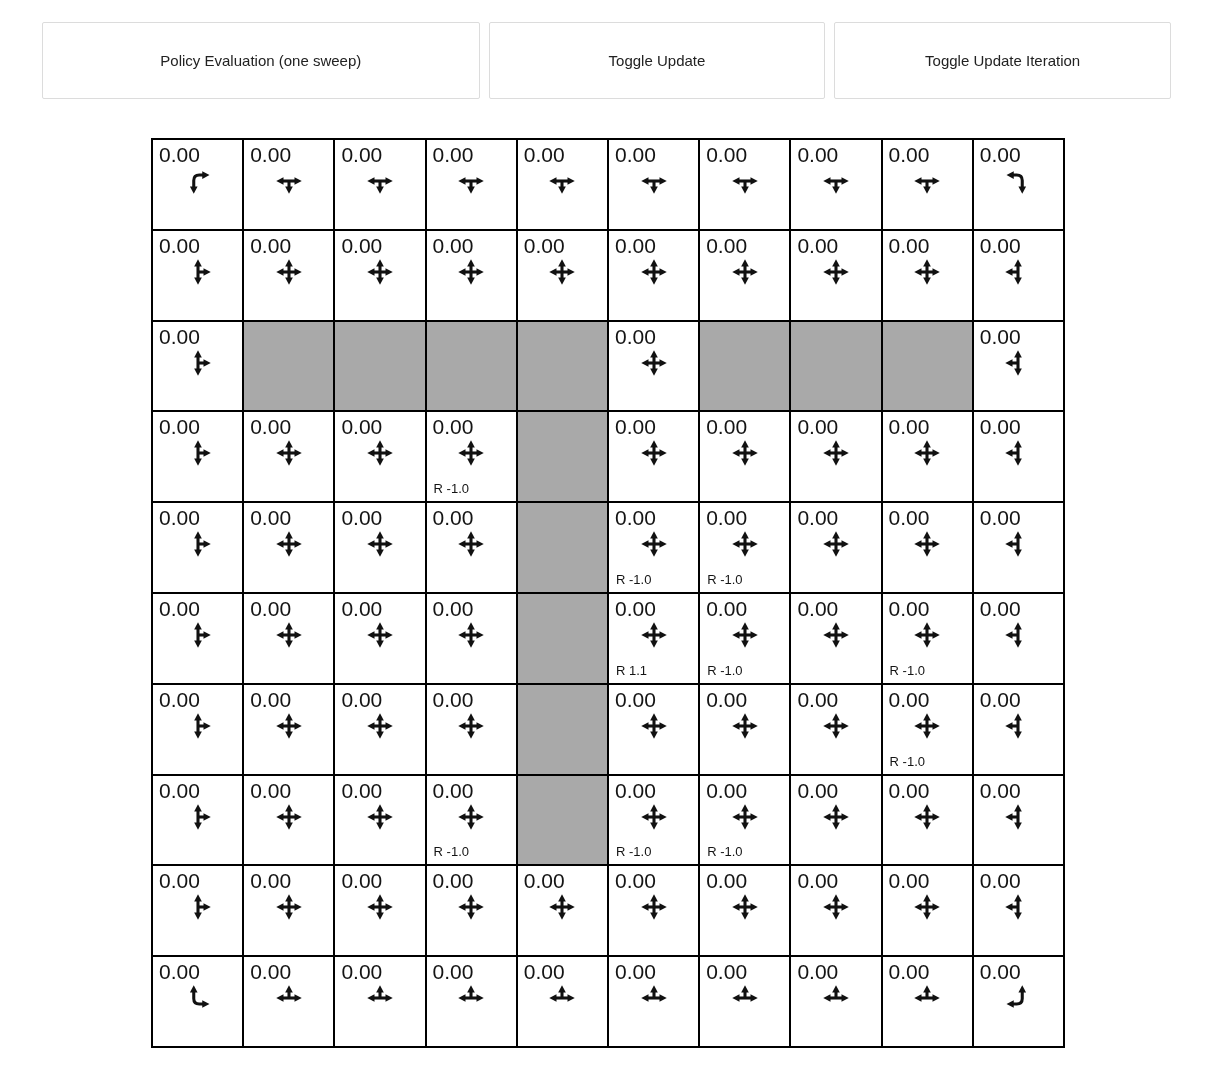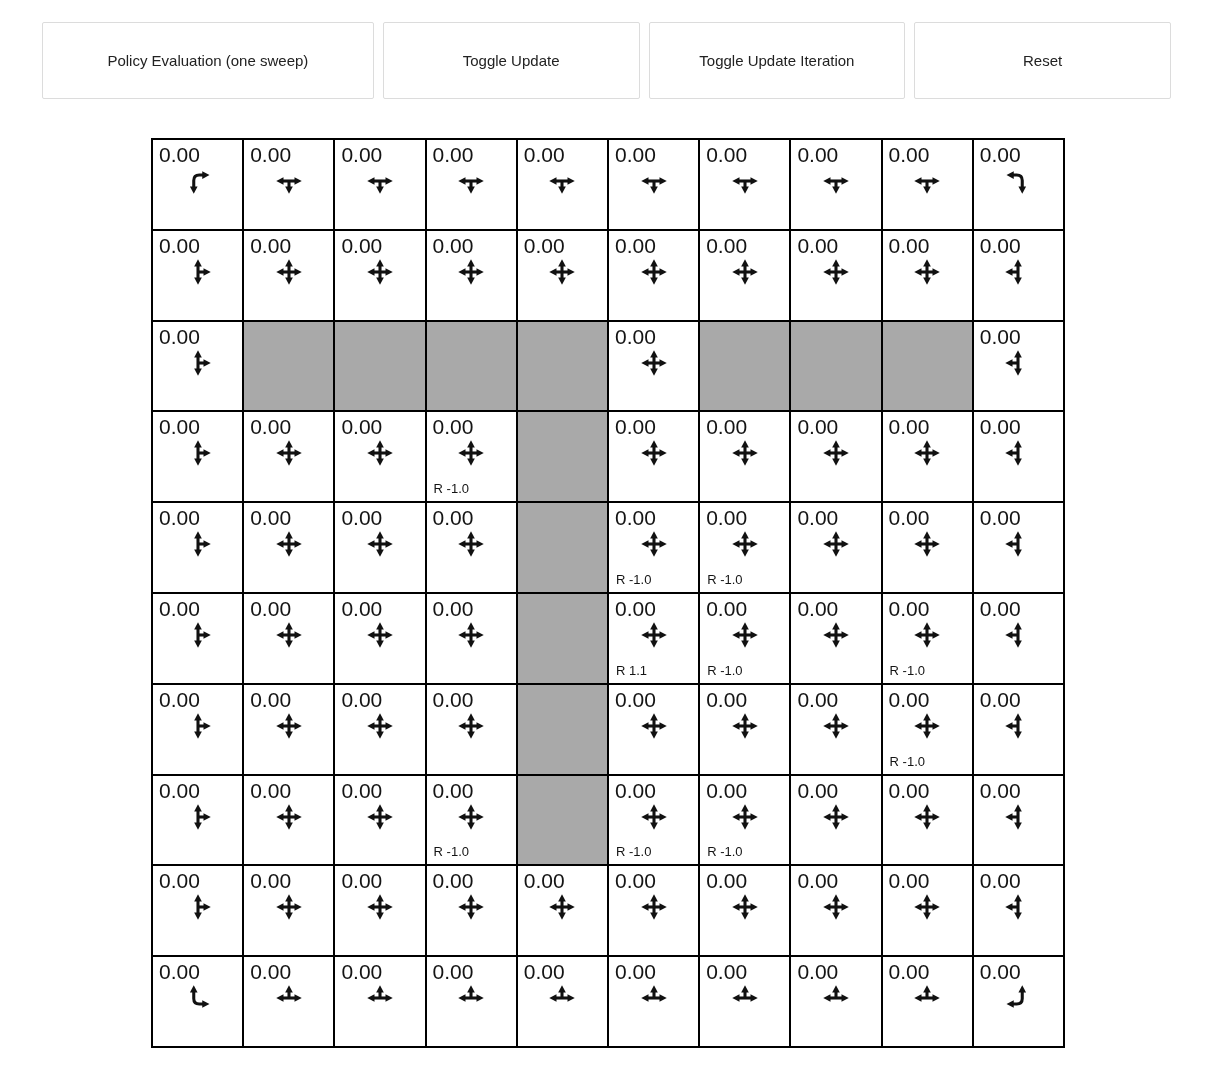--- a/index.html
+++ b/index.html
@@ -39,21 +39,20 @@
     position:absolute;left:7px;bottom:5px;font-size:13px;color:#141414;margin-top:38px;
   }
 </style>
 </head>
 <body>
 
 <div class="toolbar">
   <button class="btn wide">Policy Evaluation (one sweep)</button>
   <button class="btn">Toggle Update</button>
   <button class="btn">Toggle Update Iteration</button>
-  <button class="btn">Reset</button>
 </div>
 
 <div class="grid" id="grid">
     <div class="cell">
       <div class="val">0.00</div>
       <div class="arrwrap"><svg width="34" height="34" viewBox="0 0 40 40">
           <path d="M15 28 L15 19.5 Q15 13 21.5 13 L26 13" fill="none" stroke="#111111" stroke-width="3.6"></path>
           <polygon points="15,35 10.5,26.5 19.5,26.5" fill="#111111"></polygon>
           <polygon points="33.5,13 25,8.5 25,17.5" fill="#111111"></polygon>
         </svg></div>

